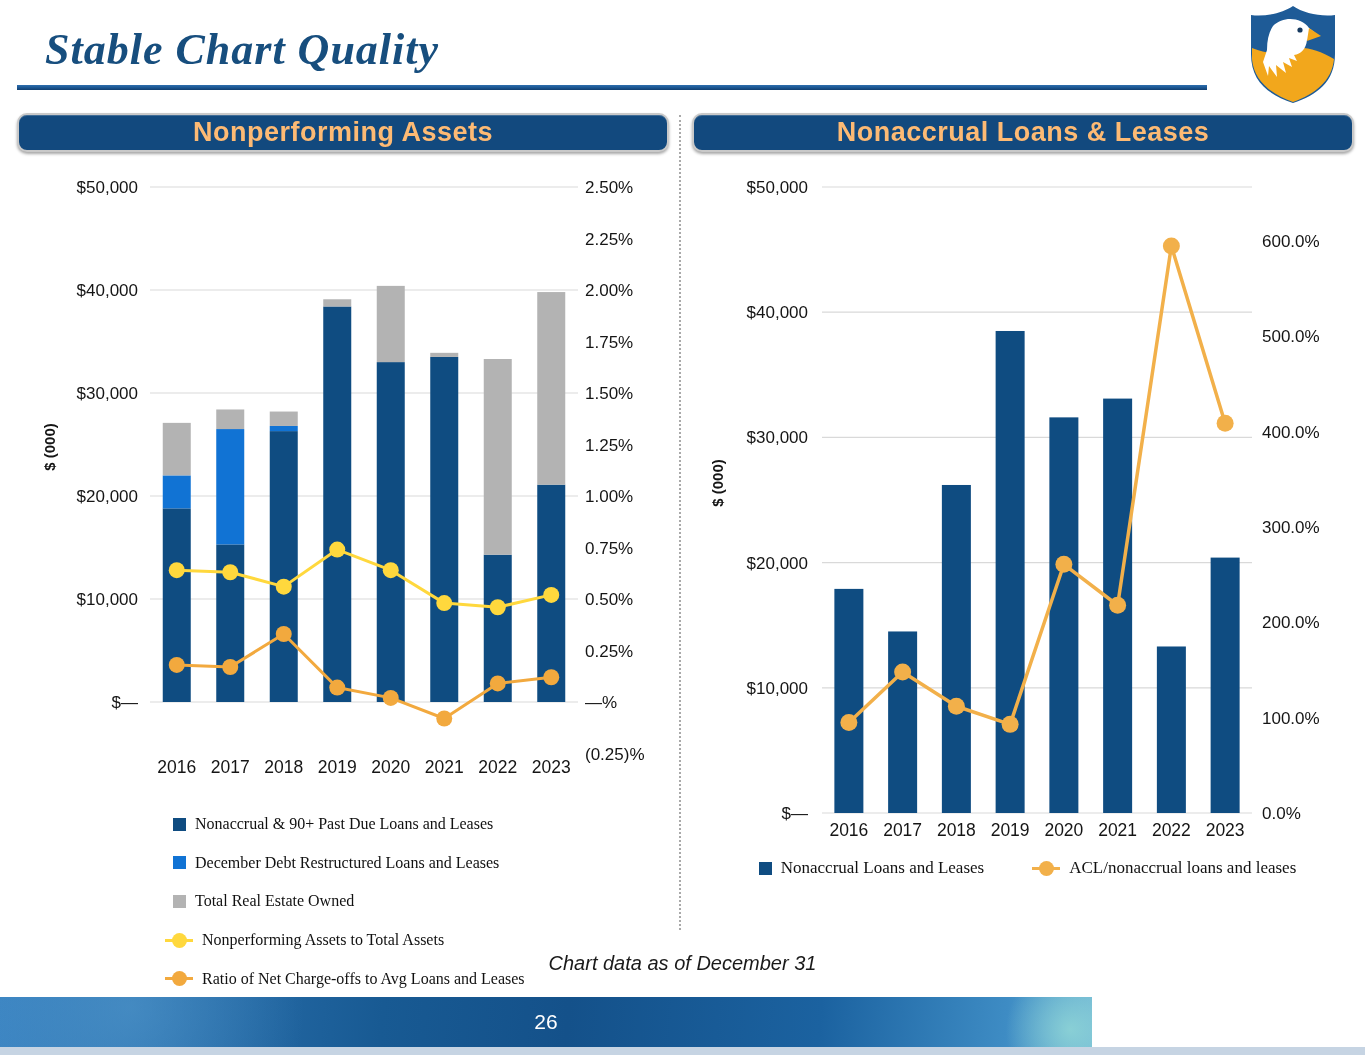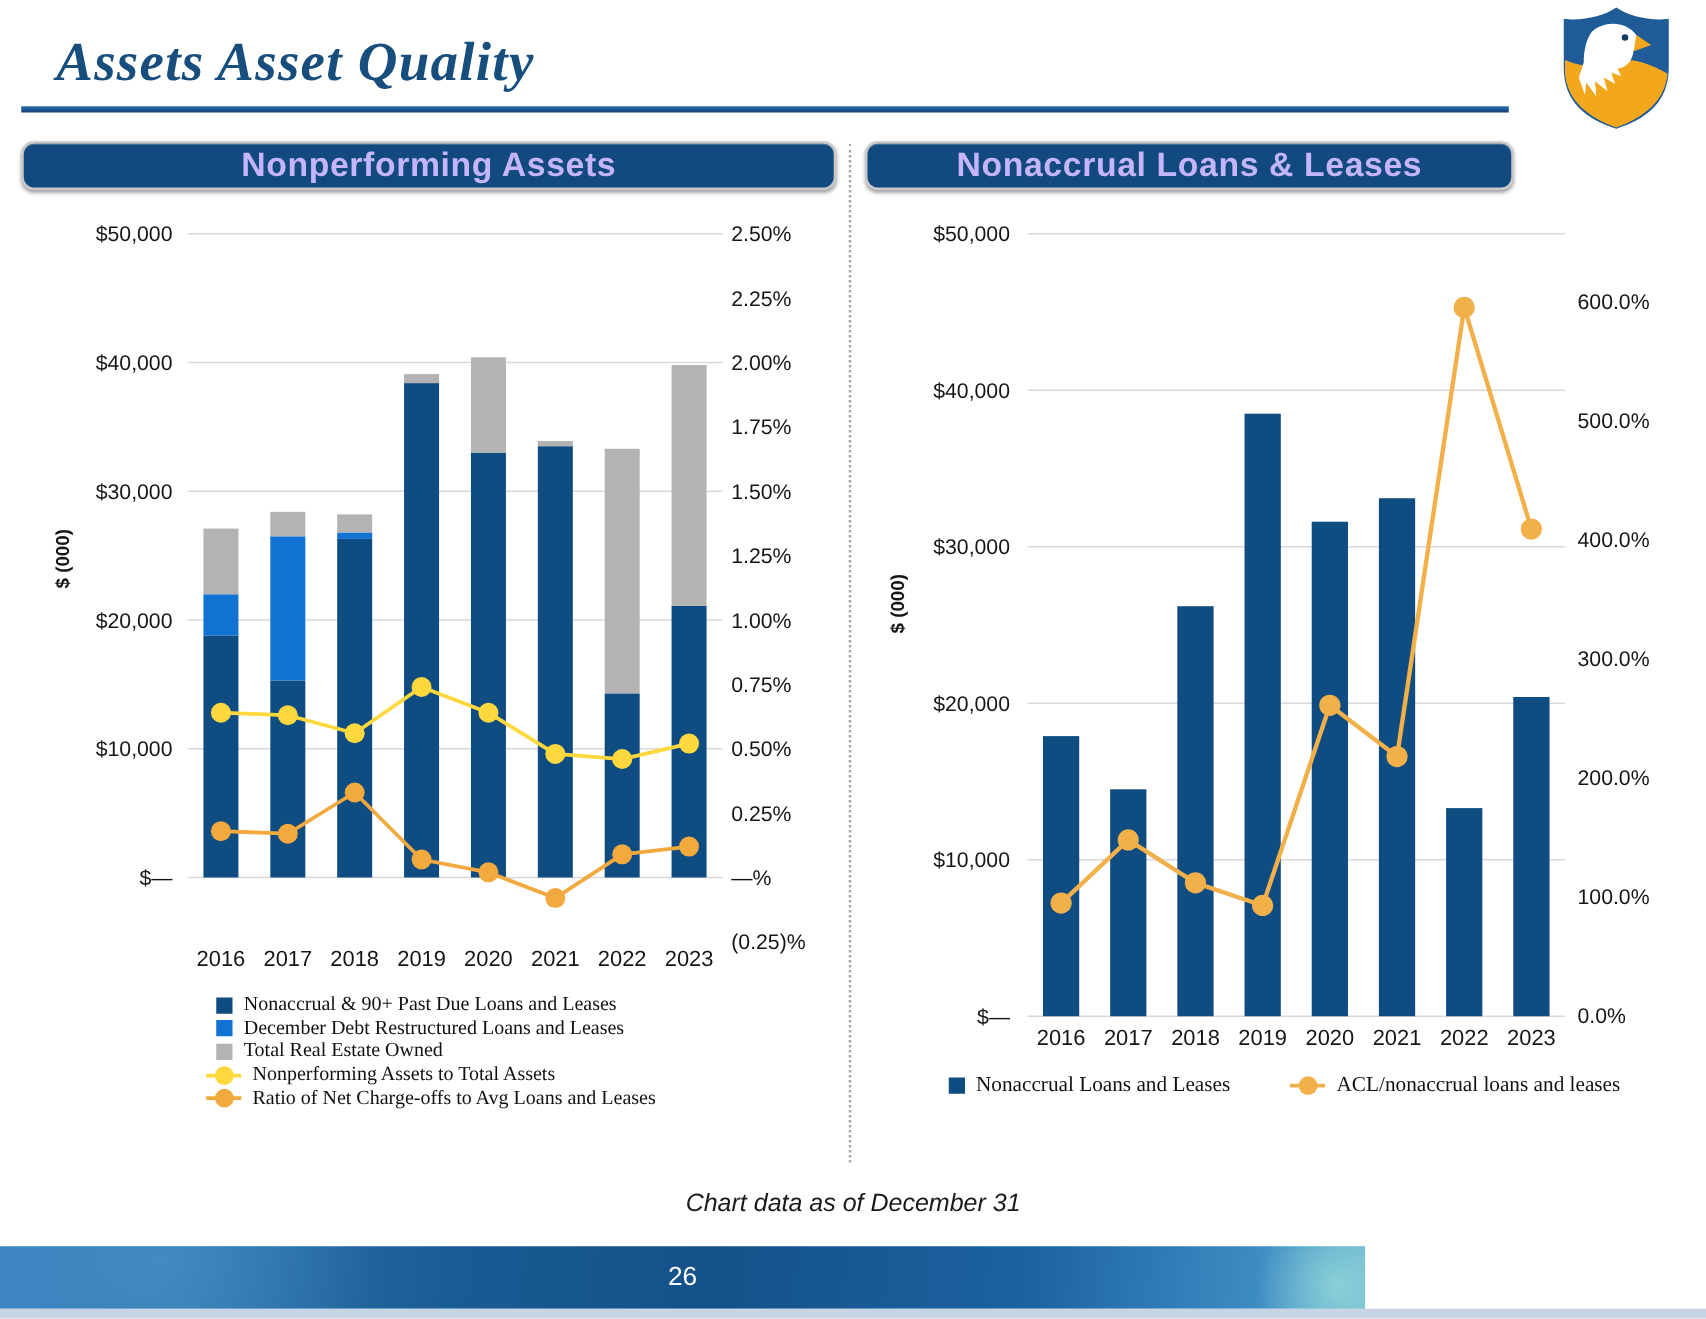--- a/index.html
+++ b/index.html
@@ -10,36 +10,36 @@
          font-style:italic;font-weight:bold;font-size:44px;color:#174E7E;letter-spacing:1px;}
   .title-rule{position:absolute;left:17px;top:85px;width:1190px;height:5px;
               background:linear-gradient(180deg,#2e6fae 0%,#1d5globe 40%,#123f6f 100%);
               background:linear-gradient(180deg,#2e6fae 0%,#1a5590 55%,#123f6f 100%);}
   
   .logo{position:absolute;left:1243px;top:4px;width:100px;height:100px;}
   
   .panel-header{position:absolute;top:113px;height:39px;background:#12497E;border-radius:10px;
                 border:2px solid #c9c9c9;box-shadow:0 2px 3px rgba(0,0,0,.35), inset 0 1px 0 rgba(255,255,255,.2);
                 display:flex;align-items:center;justify-content:center;box-sizing:border-box;
-                color:#c4b5fd;font-weight:bold;font-size:27px;letter-spacing:.5px;}
+                color:#fdba74;font-weight:bold;font-size:27px;letter-spacing:.5px;}
   .panel-header.left{left:17px;width:652px;}
-  .panel-header.right{left:692px;width:519px;}
+  .panel-header.right{left:692px;width:662px;}
   
   .divider{position:absolute;left:679px;top:115px;height:815px;width:0;border-left:2px dotted #a9a9a9;}
   
   .chart-svg{position:absolute;}
   #chart-left{left:30px;top:165px;}
   #chart-right{left:700px;top:165px;}
   svg text{font-family:"Liberation Sans",sans-serif;fill:#151515;}
   .tick{font-size:17px;}
   .yearlbl{font-size:17.5px;}
   .ylab{font-size:15px;font-weight:bold;}
   
   .legend-left{position:absolute;left:173px;top:795px;display:flex;flex-direction:column;}
-  .legend-left .legend-item{display:flex;align-items:center;height:18.6px;}
+  .legend-left .legend-item{display:flex;align-items:center;height:18.6px;margin-top:20px;}
   .legend-item .txt{font-family:"Liberation Serif",serif;font-size:16px;color:#111;margin-left:9px;white-space:nowrap;}
   .swatch{width:13px;height:13px;flex:0 0 13px;}
   .line-marker{position:relative;width:28px;height:15px;flex:0 0 28px;margin-left:-8px;}
   .line-marker .bar{position:absolute;left:0;top:6px;width:28px;height:3px;}
   .line-marker .dot{position:absolute;left:7px;top:0;width:15px;height:15px;border-radius:50%;}
   .legend-right{position:absolute;left:700px;top:858px;width:655px;display:flex;justify-content:center;gap:56px;}
   .legend-right .legend-item{display:flex;align-items:center;}
   .legend-right .txt{font-size:17px;}
   
   .caption{position:absolute;left:0;top:952px;width:1365px;text-align:center;font-style:italic;
@@ -55,21 +55,21 @@
             linear-gradient(95deg,#3a83c1 0%,#2a70ad 15%,#185a93 35%,#14518a 52%,#1b62a0 75%,#3e8cc4 92%,#6fb5d6 100%);
           display:flex;align-items:center;justify-content:center;}
   .page-number{color:#ffffff;font-size:21px;}
   .footer-strip{position:absolute;left:0;top:1047px;width:1365px;height:8px;background:#c6d4e3;}
 </style>
 </head>
 <body>
 
 <div class="slide">
 
-  <div class="title">Assets Asset Quality</div>
+  <div class="title">Stable Chart Quality</div>
   <div class="title-rule"></div>
 
   <svg class="logo" viewBox="0 0 100 100" aria-hidden="true">
     <path d="M50 2 C60 9 78 13 92 11 L92 50 C92 78 74 91 50 99 C26 91 8 78 8 50 L8 11 C22 13 40 9 50 2 Z" fill="#1E5B97"></path>
     <path d="M9 44 C24 50 34 50 44 46 C58 41 74 45 91 55 L91 55 C89 77 72 90 50 98 C28 90 11 77 9 55 Z" fill="#F2A71C"></path>
     <path d="M30 22 C40 12 58 13 66 24 L76 32 L64 36 C63 45 58 50 51 51 L54 57 L46 54 L49 63 L40 58 L43 69 L33 61 L34 73 L26 62 L25 72 L20 58 L24 46 C24 36 26 28 30 22 Z" fill="#ffffff"></path>
     <path d="M66 24 L78 32 L64 37 Z" fill="#F2A71C"></path>
     <circle cx="57" cy="26" r="2.6" fill="#16395f"></circle>
   </svg>
 

